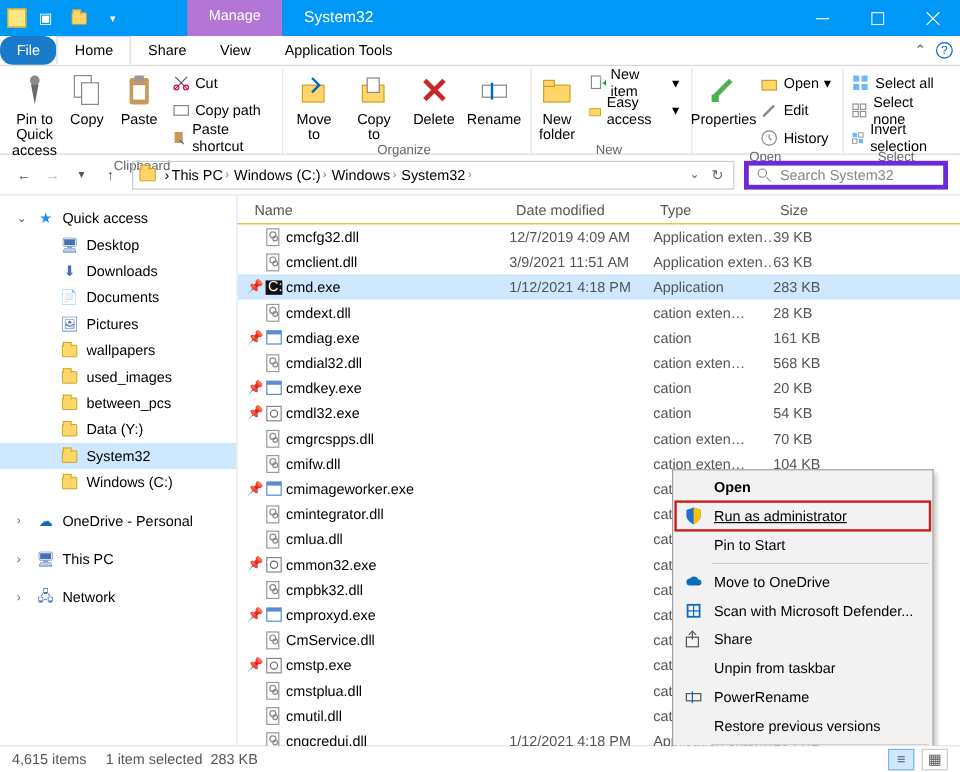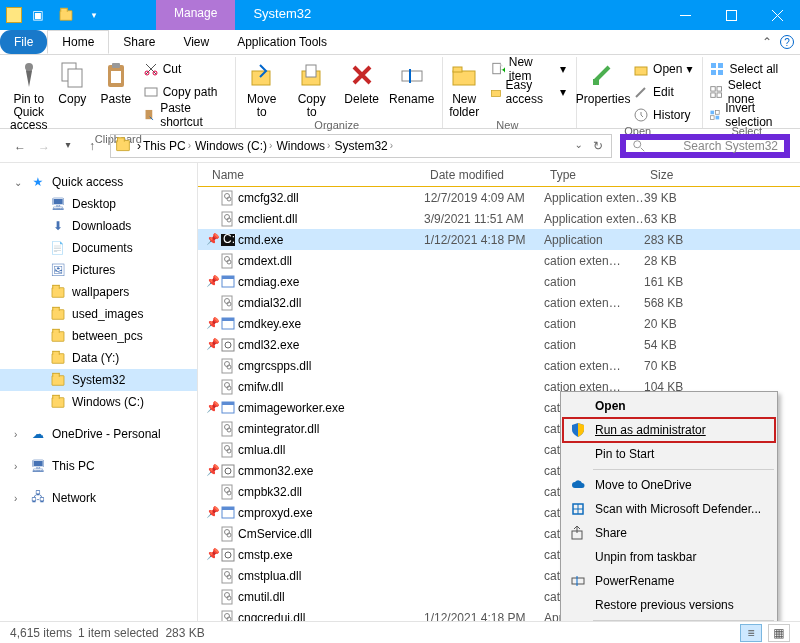--- a/index.html
+++ b/index.html
@@ -36,21 +36,21 @@
 .rcol { display:flex; flex-direction:column; gap:3px; }
 
 
 .navbar { height: 34px; display:flex; align-items:center; gap:8px; padding: 0 10px; border-bottom:1px solid #e5e5e5; }
 .nav-arrows { display:flex; gap:4px; color:#555; }
 .nav-arrows span { width:20px; text-align:center; }
 .addressbar { flex:1; height:24px; border:1px solid #ccc; display:flex; align-items:center; padding:0 4px; gap:2px; overflow:hidden; }
 .crumb { display:flex; align-items:center; gap:2px; white-space:nowrap; }
 .crumb .caret { color:#888; font-size:10px; }
 .addr-right { margin-left:auto; display:flex; gap:10px; color:#666; padding-right:4px;}
-.searchbox { width:170px; height:24px; border:6px solid #6d28d9; display:flex; align-items:center; padding:0 6px; color:#888;justify-content:space-between; }
+.searchbox { width:170px; height:24px; border:4px solid #6d28d9; display:flex; align-items:center; padding:0 6px; color:#888; }
 
 
 .body { display:flex; height: calc(100% - 30px - 25px - 74px - 34px - 22px); }
 .tree { width: 198px; border-right:1px solid #e5e5e5; overflow:auto; padding-top:8px; }
 .tree-item { display:flex; align-items:center; gap:6px; height:22px; padding-left:14px; }
 .tree-item.sel { background:#cde8ff; }
 .tree-item.indent1 { padding-left:34px; }
 .tree-item .ticn { width:16px; height:16px; display:inline-flex; align-items:center; justify-content:center; }
 .tree-caret { width:10px; color:#666; font-size:10px; }
 .tree-section-spacer { height:10px; }
@@ -75,21 +75,21 @@
 
 .context-menu { position:absolute; left:362px; top:228px; width:218px; background:#f2f2f2; border:1px solid #a0a0a0; box-shadow: 3px 3px 4px rgba(0,0,0,.25); padding:2px 2px; }
 .cm-item { display:flex; align-items:center; height:24px; padding: 0 10px 0 6px; gap:8px; }
 .cm-item .cmicn { width:18px; height:18px; display:inline-flex; align-items:center; justify-content:center; }
 .cm-item .cmlbl { flex:1; }
 .cm-item.bold .cmlbl { font-weight:600; }
 .cm-item.highlight { outline:2px solid #c81e1e; outline-offset:-1px; position:relative; z-index:2;text-decoration:underline; }
 .cm-sep { height:1px; background:#cfcfcf; margin:3px 1px 3px 30px; }
 
 
-.statusbar { height:22px; border-top:1px solid #e3e3e3; display:flex; align-items:center; padding:0 10px; gap:6px; color:#555; }
+.statusbar { height:22px; border-top:1px solid #e3e3e3; display:flex; align-items:center; padding:0 10px; gap:16px; color:#555; }
 .statusbar .right { margin-left:auto; display:flex; gap:6px; }
 .view-toggle { width:22px; height:18px; border:1px solid #ccc; display:flex; align-items:center; justify-content:center; }
 .view-toggle.active { background:#cde8ff; border-color:#7bb7e0; }
 
 .folder-glyph { width:16px; height:13px; background:#ffd667; border:1px solid #c9a227; border-radius:1px; position:relative; }
 .folder-glyph::before { content:""; position:absolute; top:-4px; left:0; width:7px; height:4px; background:#ffd667; border:1px solid #c9a227; border-bottom:none; }
 </style>
 </head>
 <body>
 

